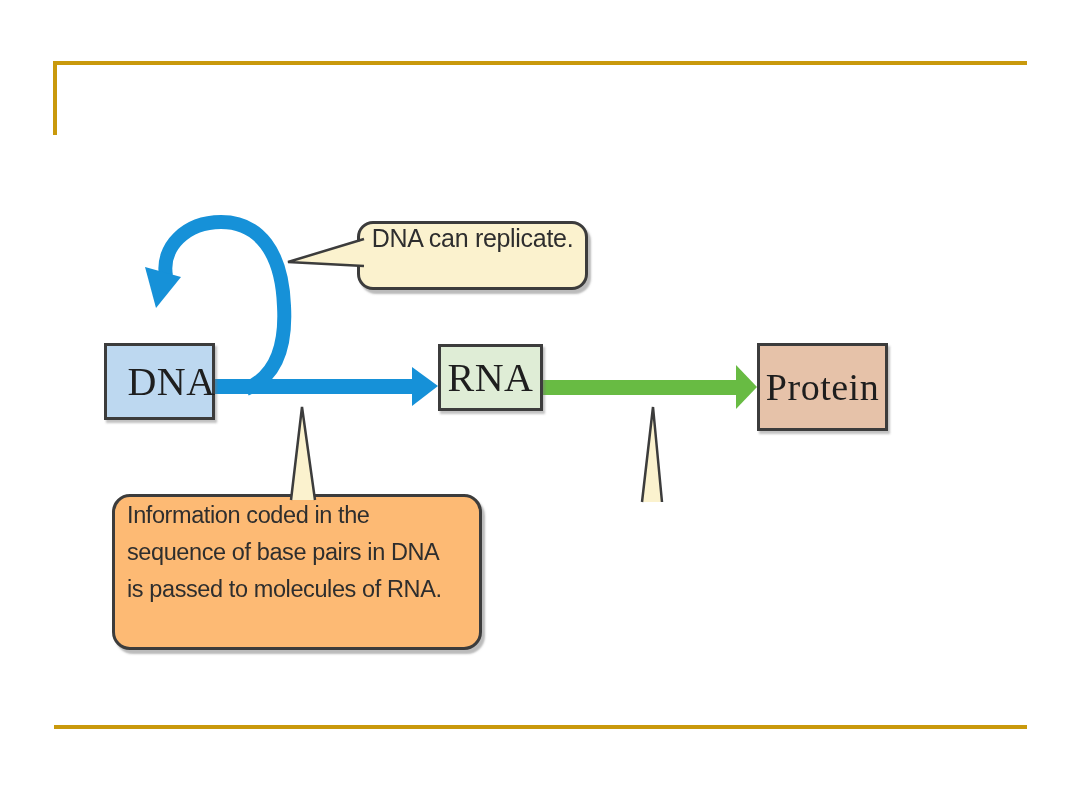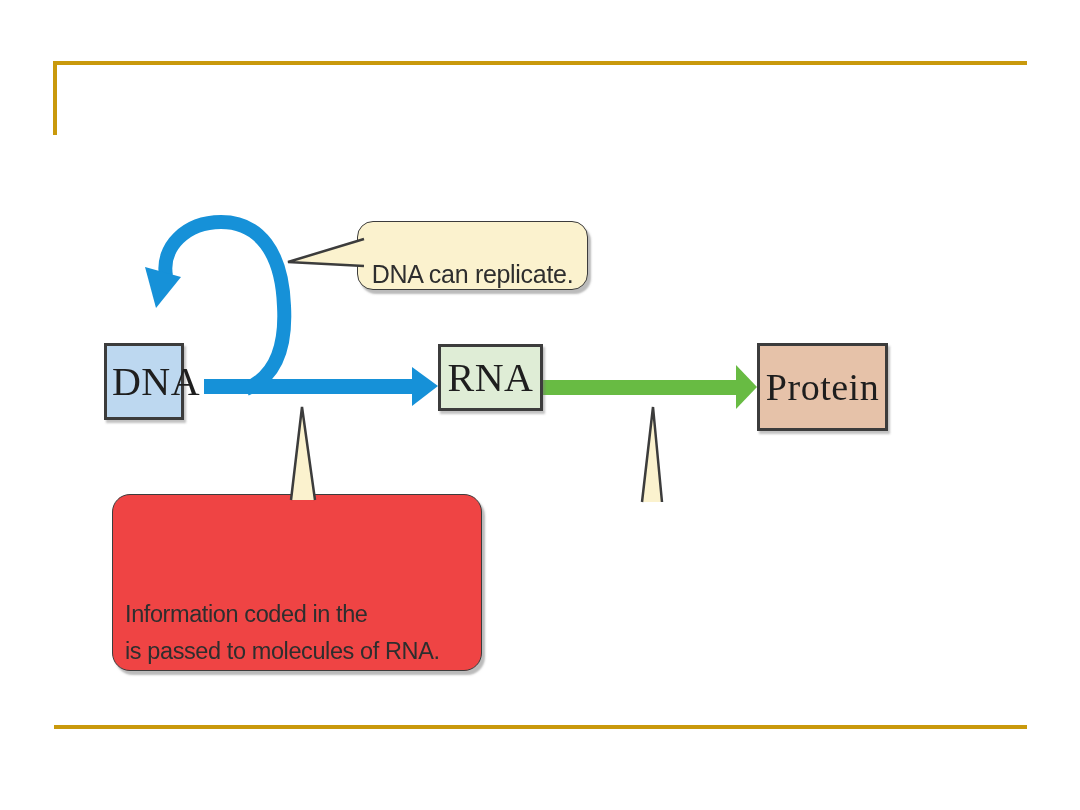--- a/index.html
+++ b/index.html
@@ -9,22 +9,22 @@
   }
   .gold{position:absolute;}
   .node-box{
     position:absolute;box-sizing:border-box;border:3px solid #3c3c3c;
     display:flex;align-items:center;justify-content:center;
     font-family:"Liberation Serif",serif;color:#1e1e1e;
     box-shadow:2px 3px 2px rgba(120,120,120,.45);
   }
   .node-label{font-size:40px;letter-spacing:.5px;}
   .bubble{
-    position:absolute;box-sizing:border-box;border:1px solid #a3a3a3;
-    display:flex;flex-direction:column;justify-content:flex-end;
+    position:absolute;box-sizing:border-box;border:3px solid #a3a3a3;
+    display:flex;flex-direction:column;justify-content:flex-start;
     color:#2e2e2e;box-shadow:3px 4px 2px rgba(120,120,120,.5);
     z-index:3;
   }
   .bubble .line{white-space:nowrap;}
   .bubble-small{border-radius:16px;align-items:center;}
   .bubble-big{border-radius:18px;padding:0 17px;}
   .bubble-small .line{font-size:25px;letter-spacing:-.3px;}
   .bubble-big .line{font-size:23.5px;line-height:37px;letter-spacing:-.4px;}
   svg{position:absolute;left:0;top:0;}
   .arrow-layer{z-index:1;}
@@ -45,36 +45,37 @@
     <path d="M 246 389 C 278 376, 286 342, 284 306 C 282 252, 259 222, 221 222 C 186 222, 161 247, 166 276" fill="none" stroke-width="14" style="stroke: rgb(22, 145, 216);"></path>
     <polygon points="145,267 181,277 156,308" style="fill: rgb(22, 145, 216);"></polygon>
 
     <rect x="204" y="379" width="208" height="15" style="fill: rgb(22, 145, 216);"></rect>
     <polygon points="412,367 412,406 438,386" style="fill: rgb(22, 145, 216);"></polygon>
 
     <rect x="542" y="380" width="194" height="15" style="fill: rgb(104, 187, 67);"></rect>
     <polygon points="736,365 736,409 757,387" style="fill: rgb(104, 187, 67);"></polygon>
   </svg>
 
-  <div class="node-box box-layer" style="left: 104px; top: 343px; width: 80px; height: 77px; background-color: rgb(189, 216, 240); padding-left: 24px;">
+  <div class="node-box box-layer" style="left: 104px; top: 343px; width: 111px; height: 77px; background-color: rgb(189, 216, 240); padding-left: 24px;">
     <span class="node-label">DNA</span>
   </div>
   <div class="node-box box-layer" style="left: 438px; top: 344px; width: 105px; height: 67px; background-color: rgb(223, 237, 214);">
     <span class="node-label">RNA</span>
   </div>
   <div class="node-box box-layer" style="left: 757px; top: 343px; width: 131px; height: 88px; background-color: rgb(230, 194, 169);">
     <span class="node-label" style="font-size:38px;">Protein</span>
   </div>
 
   <div class="bubble bubble-small" style="left: 357px; top: 221px; width: 231px; height: 69px; background-color: rgb(251, 242, 206); border-color: rgb(60, 60, 60);">
     <div class="line">DNA can replicate.</div>
   </div>
 
-  <div class="bubble bubble-big" style="left: 112px; top: 494px; width: 370px; height: 177px; background-color: #ef4444; border-color: rgb(60, 60, 60); padding-left: 12px;">
+  <div class="bubble bubble-big" style="left: 112px; top: 494px; width: 370px; height: 156px; background-color: #fdba74; border-color: rgb(60, 60, 60); padding-left: 12px;">
     <div class="line">Information coded in the</div>
+    <div class="line">sequence of base pairs in DNA</div>
     <div class="line">is passed to molecules of RNA.</div>
   </div>
 
 
   <svg class="tail-layer" width="1080" height="810" viewBox="0 0 1080 810">
 
     <polygon points="364,240 288,262 364,266" style="fill: rgb(251, 242, 206);"></polygon>
     <path d="M 364 239 L 288 262 L 364 266" fill="none" stroke-width="2.5" style="stroke: rgb(60, 60, 60);"></path>
 
     <polygon points="291,500 302,407 315,500" style="fill: rgb(251, 242, 206);"></polygon>

